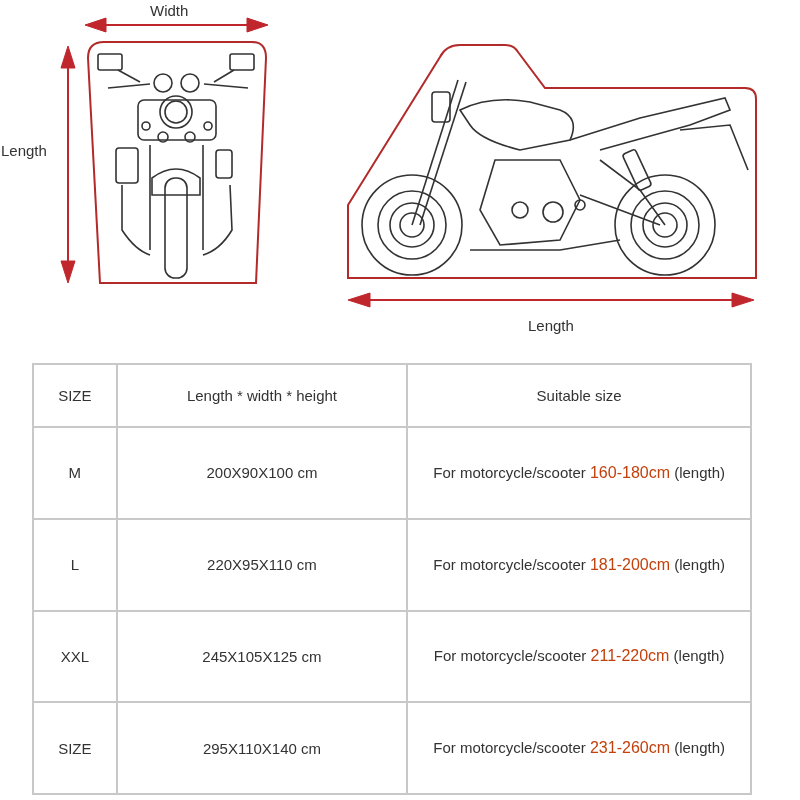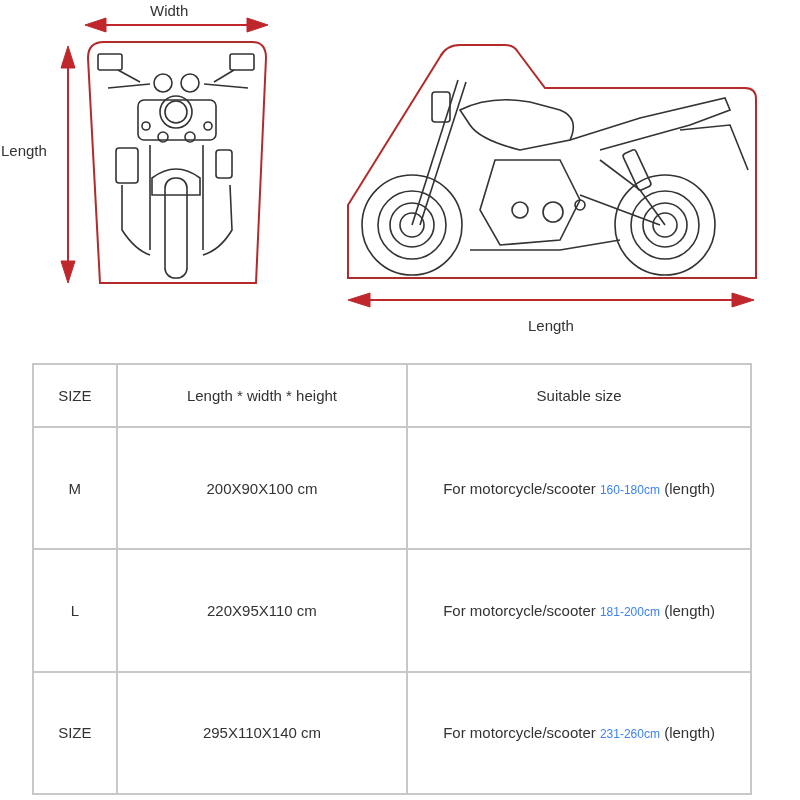--- a/index.html
+++ b/index.html
@@ -14,21 +14,21 @@
     position: absolute; left: 32px; top: 363px; width: 720px; height: 432px;
     border-collapse: collapse; font-size: 15px; color: #333333;
   }
   table.size-table td, table.size-table th {
     border: 2px solid #c8c8c8; text-align: center; font-weight: normal; padding: 0;
   }
   table.size-table th { font-size: 15px; }
   .col-size { width: 88px; }
   .col-dims { width: 314px; }
   .col-suit { width: 370px; }
-  .range { color: #3b82f6; font-size: 12px; }
+  .range { color: #c2410c; font-size: 16px; }
 </style>
 </head>
 <body>
 
 <svg width="800" height="360">
 
   <g fill="#c0272d" stroke="#c0272d">
     <line x1="95" y1="25" x2="260" y2="25" stroke-width="2"></line>
     <polygon points="85,25 106,18 106,32"></polygon>
     <polygon points="268,25 247,18 247,32"></polygon>
@@ -113,18 +113,23 @@
     <td>M</td>
     <td>200X90X100 cm</td>
     <td><span>For motorcycle/scooter</span> <span class="range">160-180cm</span> <span>(length)</span></td>
   </tr>
   <tr>
     <td>L</td>
     <td>220X95X110 cm</td>
     <td><span>For motorcycle/scooter</span> <span class="range">181-200cm</span> <span>(length)</span></td>
   </tr>
   <tr>
+    <td>XXL</td>
+    <td>245X105X125 cm</td>
+    <td><span>For motorcycle/scooter</span> <span class="range">211-220cm</span> <span>(length)</span></td>
+  </tr>
+  <tr>
     <td>SIZE</td>
     <td>295X110X140 cm</td>
     <td><span>For motorcycle/scooter</span> <span class="range">231-260cm</span> <span>(length)</span></td>
   </tr>
 </tbody>
   </table>
 
 </body></html>

